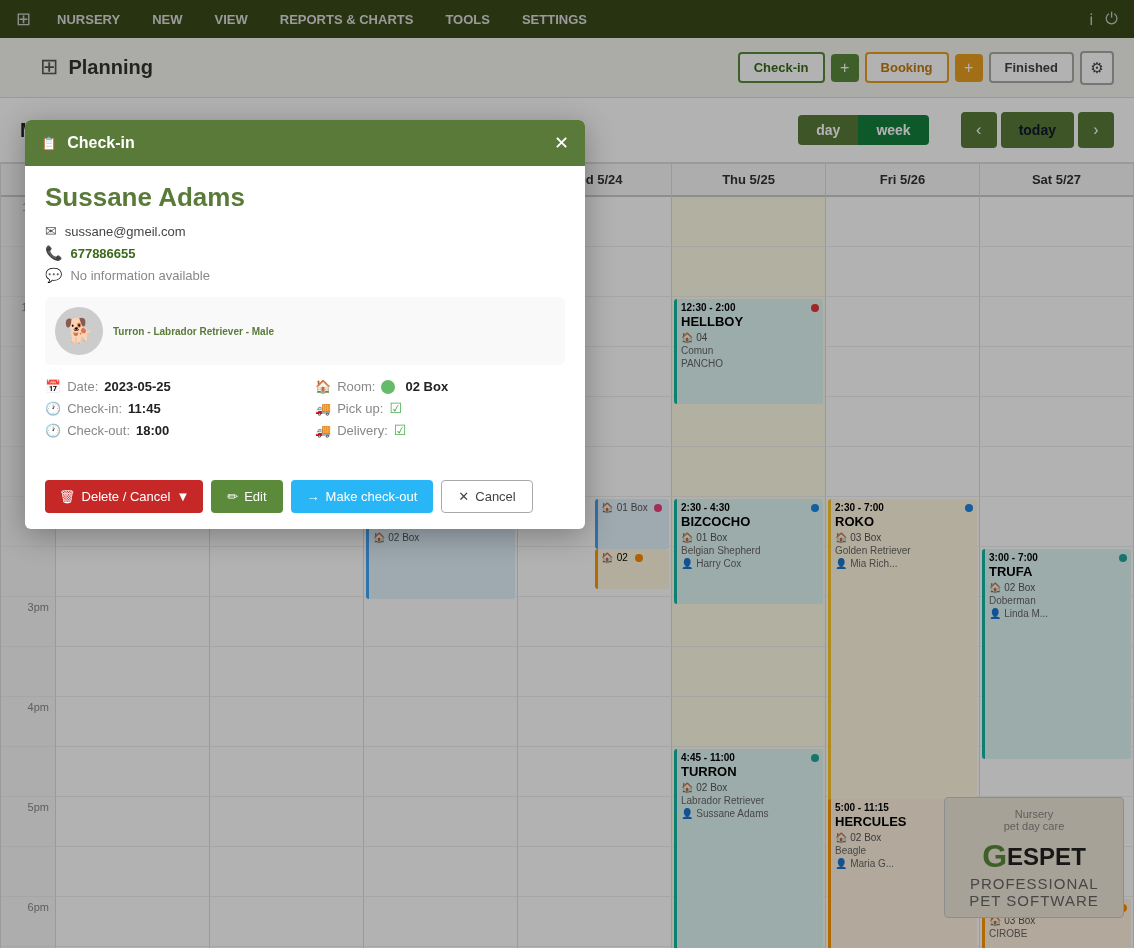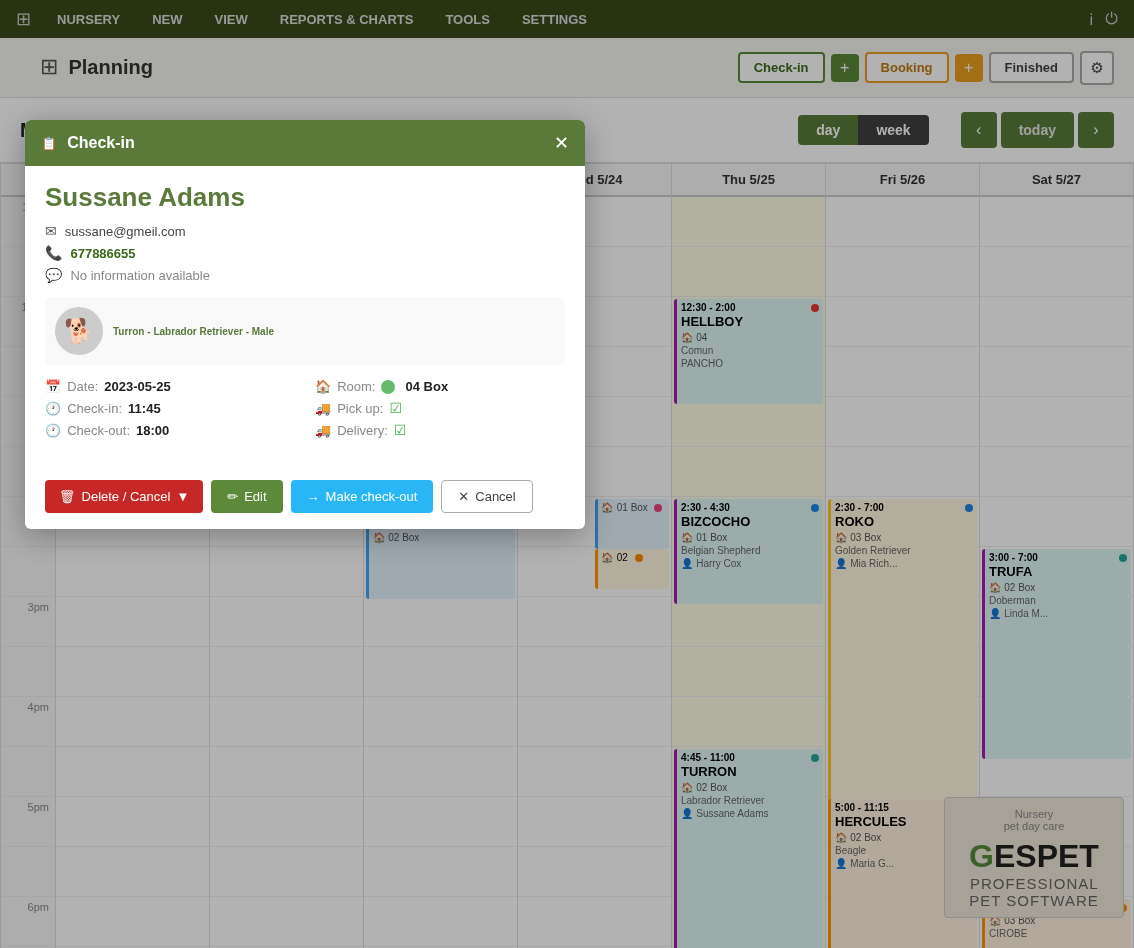--- a/index.html
+++ b/index.html
@@ -113,36 +113,36 @@
     }
     .cal-date-range { font-size: 20px; font-weight: bold; color: #222; flex: 1; }
     .btn-day, .btn-week {
       padding: 7px 18px;
       border: none;
       cursor: pointer;
       font-size: 14px;
       font-weight: bold;
     }
     .btn-day { background: #5a7a3a; color: #fff; border-radius: 4px 0 0 4px; }
-    .btn-week { background: #404040; color: #fff; border-radius: 0 4px 4px 0; }
+    .btn-week { background: #15803d; color: #fff; border-radius: 0 4px 4px 0; }
     .cal-nav-btns { display: flex; gap: 4px; margin-left: 20px; }
     .btn-nav {
       background: #5a7a3a;
       color: #fff;
       border: none;
       width: 36px;
       height: 36px;
       border-radius: 4px;
       cursor: pointer;
       font-size: 16px;
       display: flex; align-items: center; justify-content: center;
     }
     .btn-today {
       background: #5a7a3a;
-      color: #e5e5e5;
+      color: #0f172a;
       border: none;
       padding: 10px 18px;
       border-radius: 4px;
       cursor: pointer;
       font-size: 14px;
       font-weight: bold;
     }
 
     
     .cal-grid {
@@ -191,21 +191,21 @@
       left: 2px;
       right: 2px;
       border-radius: 3px;
       padding: 2px 4px;
       font-size: 10px;
       line-height: 1.3;
       overflow: hidden;
       z-index: 2;
       cursor: pointer;
     }
-    .event-teal { background: #e0f7f4; border-left: 3px solid #a21caf; }
+    .event-teal { background: #e0f7f4; border-left: 3px solid #14b8a6; }
     .event-blue { background: #e3f2fd; border-left: 3px solid #42a5f5; }
     .event-yellow { background: #fff8e1; border-left: 3px solid #ffca28; }
     .event-orange { background: #fff3e0; border-left: 3px solid #ff9800; }
     .event-time { font-weight: bold; font-size: 10px; }
     .event-name { font-weight: bold; font-size: 13px; }
     .event-room { font-size: 10px; color: #555; }
     .event-breed { font-size: 10px; color: #666; }
     .event-owner { font-size: 10px; color: #666; }
     .event-dot { display: inline-block; width: 8px; height: 8px; border-radius: 50%; margin-left: 3px; vertical-align: middle; }
     .dot-red { background: #e53935; }
@@ -623,21 +623,21 @@
     <div class="details-grid">
       <div class="detail-row">
         <span class="detail-icon">📅</span>
         <span class="detail-label">Date:</span>
         <span class="detail-val">2023-05-25</span>
       </div>
       <div class="detail-row">
         <span class="detail-icon">🏠</span>
         <span class="detail-label">Room:</span>
         <span class="room-dot"></span>
-        <span class="detail-val">04 Box</span>
+        <span class="detail-val">02 Box</span>
       </div>
       <div class="detail-row">
         <span class="detail-icon">🕐</span>
         <span class="detail-label">Check-in:</span>
         <span class="detail-val">11:45</span>
       </div>
       <div class="detail-row">
         <span class="detail-icon">🚚</span>
         <span class="detail-label">Pick up:</span>
         <span class="checkbox-icon">☑</span>
@@ -673,19 +673,19 @@
       <span>Cancel</span>
     </button>
   </div>
 </div>
 
 <div class="gespet-logo">
   <div class="gespet-box">
     <div style="font-size:11px;color:#888;text-align:center;margin-bottom:6px;">Nursery<br>pet day care</div>
     <div style="display:flex;align-items:center;justify-content:center;gap:0;">
       <span style="font-size:32px;font-weight:bold;color:#5a8a3a;">G</span>
-      <span style="font-size:32px;font-weight:bold;color:#222;">ESPET</span>
+      <span style="font-size:24px;font-weight:bold;color:#222;">ESPET</span>
     </div>
     <div style="font-size:15px;color:#666;text-align:center;letter-spacing:1px;">
       <span>PROFESSIONAL</span> <span>PET SOFTWARE</span>
     </div>
   </div>
 </div>
 
 </body></html>

